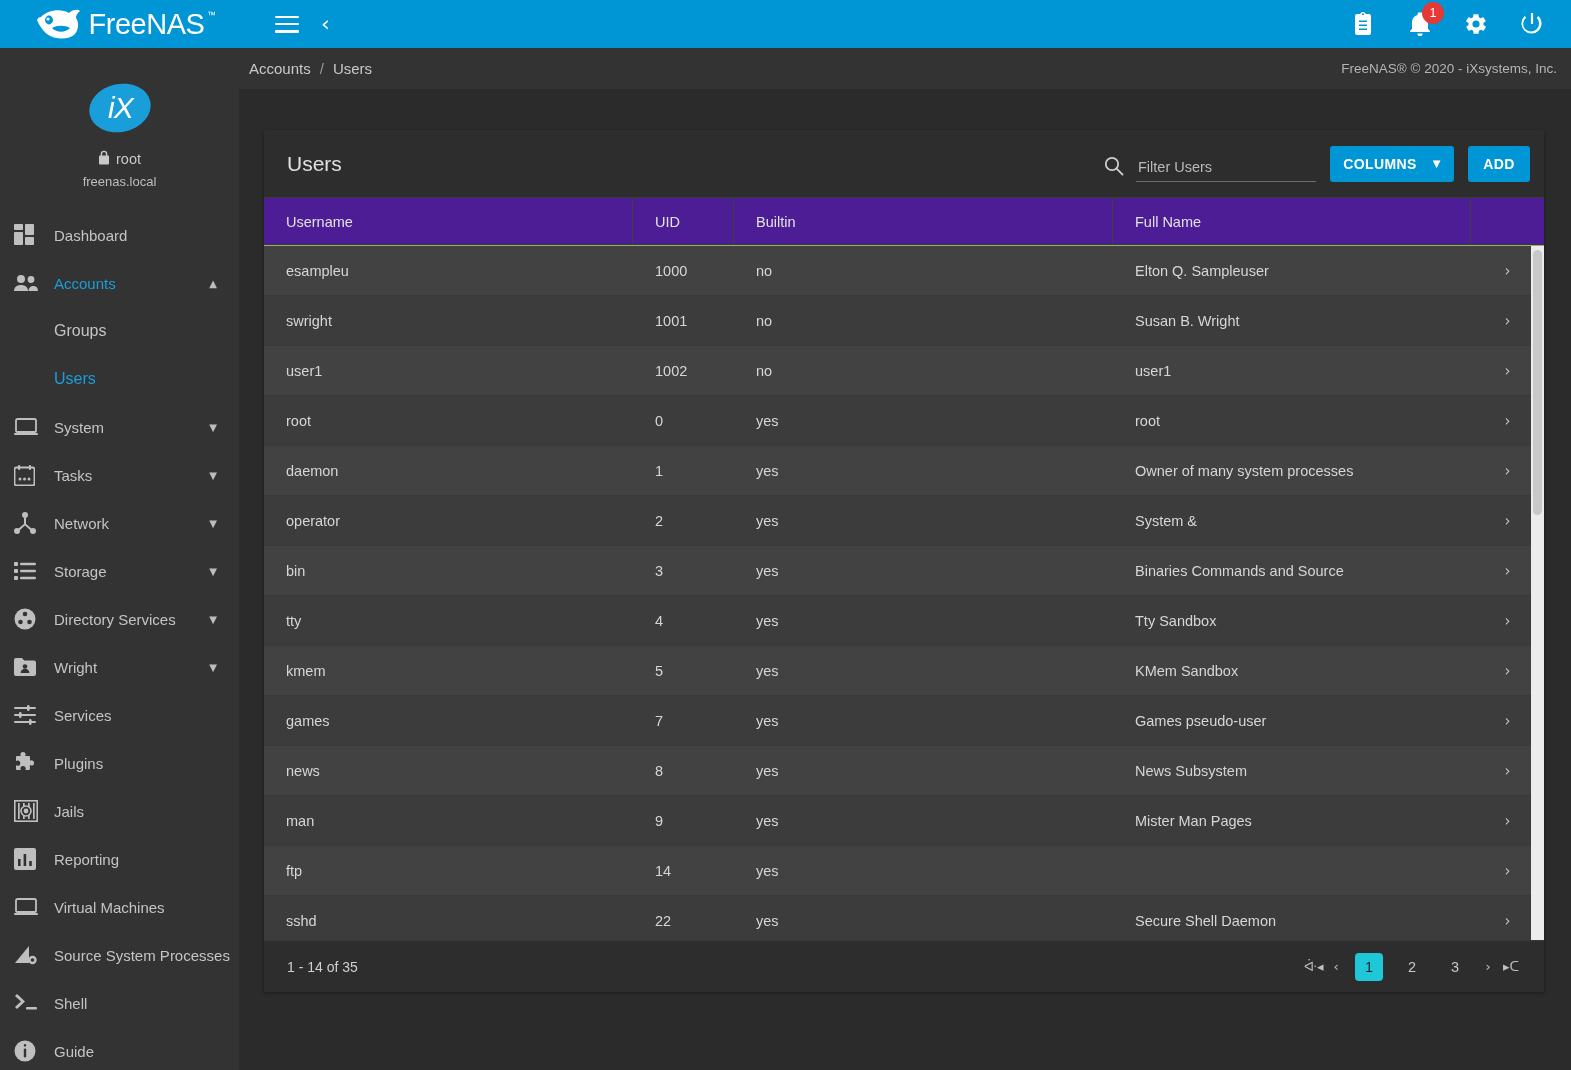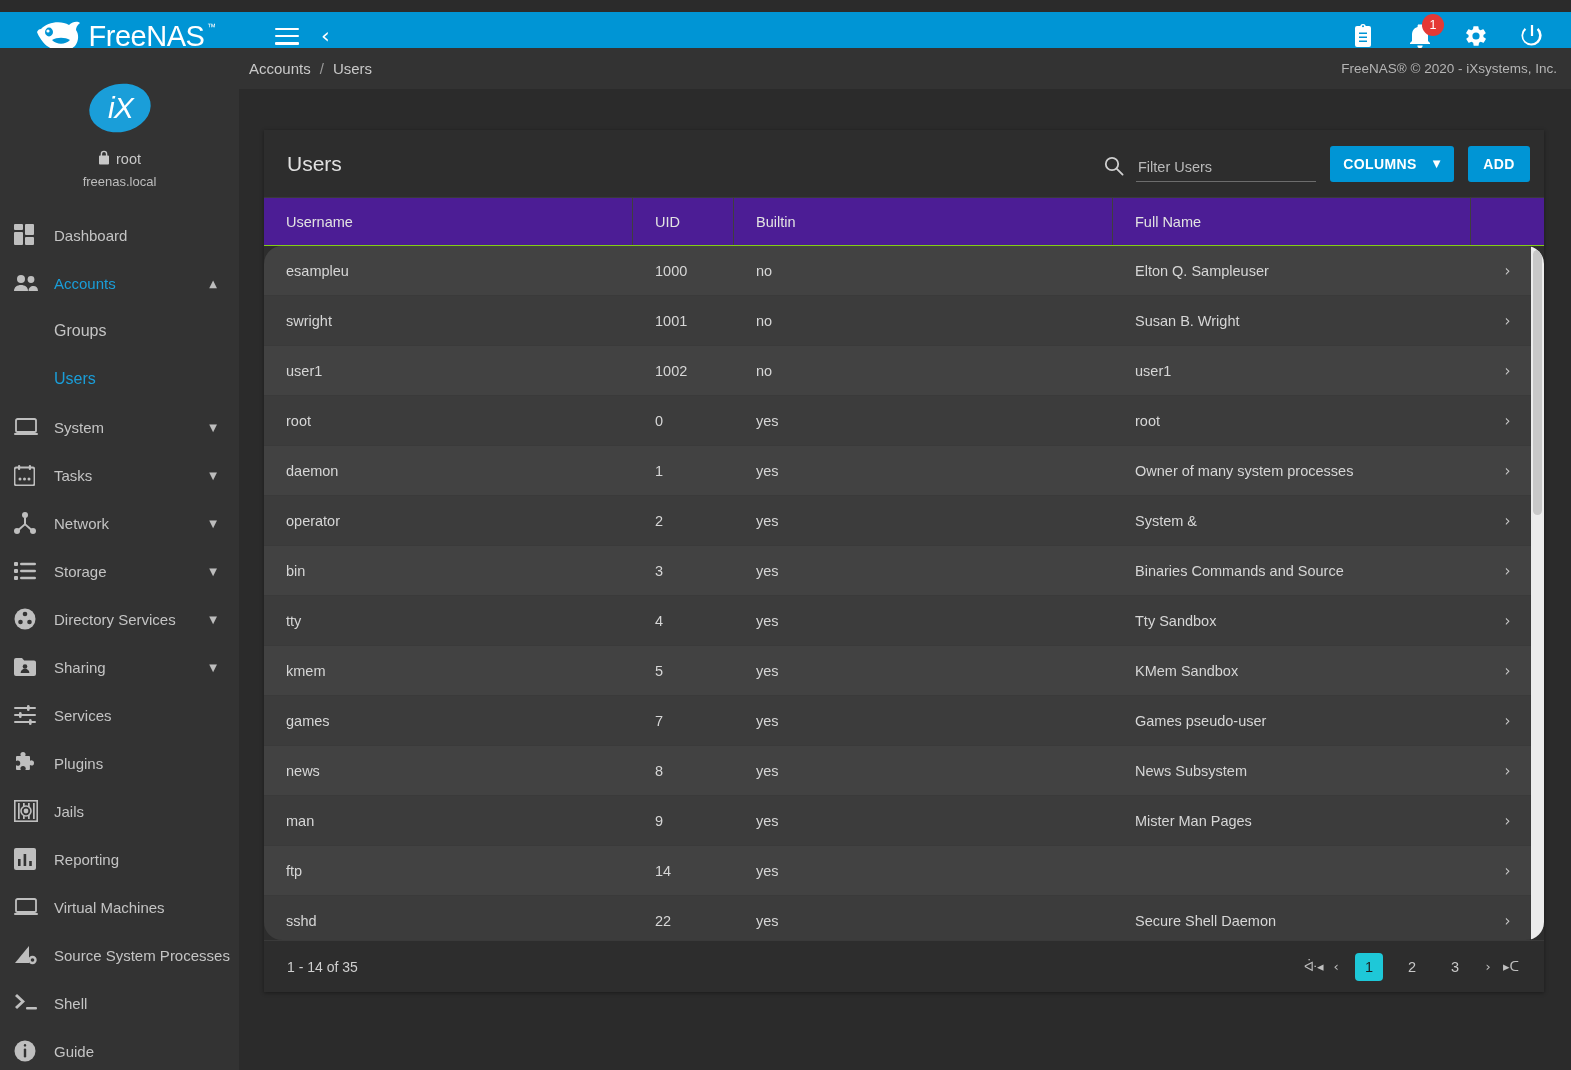--- a/index.html
+++ b/index.html
@@ -4,21 +4,21 @@
 <style>
   * { box-sizing: border-box; margin: 0; padding: 0; }
   html, body {
     width: 1571px; height: 1070px;
     background: #2b2b2b;
     font-family: "Liberation Sans", sans-serif;
     overflow: hidden;
   }
 
   
-  #topbar { position: absolute; top: 12px; left: 0; width: 1571px; height: 48px; background: #0095D5; display: flex; align-items: center; }
+  #topbar { position: absolute; top: 0; left: 0; width: 1571px; height: 48px; background: #0095D5; display: flex; align-items: center; }
   #logo-zone { width: 239px; height: 48px; display: flex; align-items: center; justify-content: center; gap: 8px; }
   #logo-mark { width: 46px; height: 34px; position: relative; }
   #logo-text { color: #fff; font-size: 29px; letter-spacing: -0.5px; font-weight: 400; position: relative; }
   #logo-tm { position: absolute; top: 2px; right: -11px; font-size: 9px; }
   #topbar-left-ctrls { display: flex; align-items: center; gap: 22px; margin-left: 36px; }
   .hamburger { width: 24px; height: 17px; display: flex; flex-direction: column; justify-content: space-between; cursor: pointer; }
   .hamburger span { display: block; height: 2.6px; background: #fff; border-radius: 1px; }
   .chev-left { color: #fff; font-size: 22px; line-height: 1; cursor: pointer; font-family: "DejaVu Sans", sans-serif; }
   #topbar-right { margin-left: auto; display: flex; align-items: center; gap: 30px; padding-right: 26px; }
   .ticon { position: relative; width: 26px; height: 26px; display: flex; align-items: center; justify-content: center; cursor: pointer; }
@@ -60,21 +60,21 @@
   #search-icon svg { stroke: #cfcfcf; fill: none; }
   #filter-input { width: 180px; background: transparent; border: none; border-bottom: 1px solid #6d6d6d; color: #ddd; font-size: 14.5px; padding: 4px 2px 6px; outline: none; font-family: "Liberation Sans", sans-serif; }
   #filter-input::placeholder { color: #b9b9b9; }
   .btn { background: #0095D5; color: #fff; border: none; border-radius: 3px; font-size: 14px; font-weight: 600; letter-spacing: .4px; cursor: pointer; font-family: "Liberation Sans", sans-serif; height: 36px; display: flex; align-items: center; justify-content: center; }
   #btn-columns { width: 124px; gap: 16px; padding: 0 14px; }
   #btn-columns .cdown { font-size: 10px; font-family: "DejaVu Sans", sans-serif; }
   #btn-add { width: 62px; }
 
   
   #table-head { height: 48px; display: flex; background: #4c1d95; border-bottom: 1px solid #84cc16; }
-  #table-body { flex: 1; overflow: hidden; position: relative; border-radius: 18px; }
+  #table-body { flex: 1; overflow: hidden; position: relative; }
   .trow { height: 50px; display: flex; align-items: center; border-bottom: 1px solid #3a3a3a; cursor: pointer; }
   .trow.odd { background: #424242; }
   .trow.even { background: #3c3c3c; justify-content: flex-end; }
   .th, .td { font-size: 14.5px; color: #d6d6d6; padding-left: 22px; height: 100%; display: flex; align-items: center; }
   .th { color: #e2e2e2; border-right: 1px solid #3f3f3f; }
   .c-user { width: 369px; }
   .c-uid { width: 101px; }
   .c-builtin { width: 379px; }
   .c-name { width: 358px; }
   .c-arrow { width: 73px; justify-content: center; padding-left: 0; border-right: none; }
@@ -261,21 +261,21 @@
     </div>
 
     <div class="nav-item">
       <span class="nicon">
           <svg width="22" height="18" viewBox="0 0 22 18">
             <path d="M0 2a2 2 0 0 1 2-2h6l2.2 2.6H20a2 2 0 0 1 2 2V16a2 2 0 0 1-2 2H2a2 2 0 0 1-2-2V2z"></path>
             <circle cx="11" cy="8.5" r="2.3" fill="#333"></circle>
             <path d="M6.6 15c0-2.6 2-4.2 4.4-4.2s4.4 1.6 4.4 4.2H6.6z" fill="#333"></path>
           </svg>
         </span>
-      <span class="nav-label">Sharing</span>
+      <span class="nav-label">Wright</span>
       <span class="nav-caret">▼</span>
     </div>
 
     <div class="nav-item">
       <span class="nicon">
           <svg width="22" height="20" viewBox="0 0 22 20">
             <rect x="0" y="2" width="22" height="2" rx="1"></rect>
             <rect x="0" y="9" width="22" height="2" rx="1"></rect>
             <rect x="0" y="16" width="22" height="2" rx="1"></rect>
             <rect x="13" y="0" width="2.6" height="6" rx="1.3"></rect>

